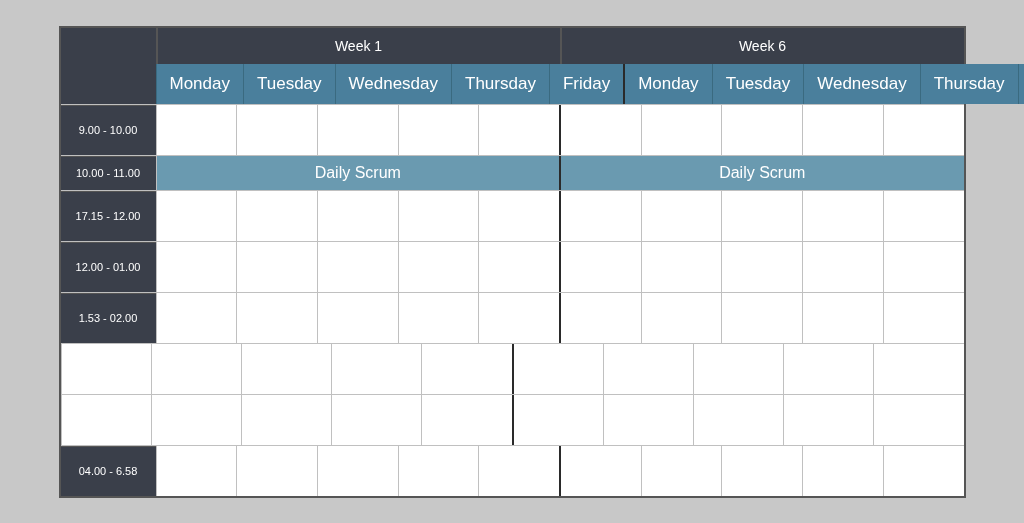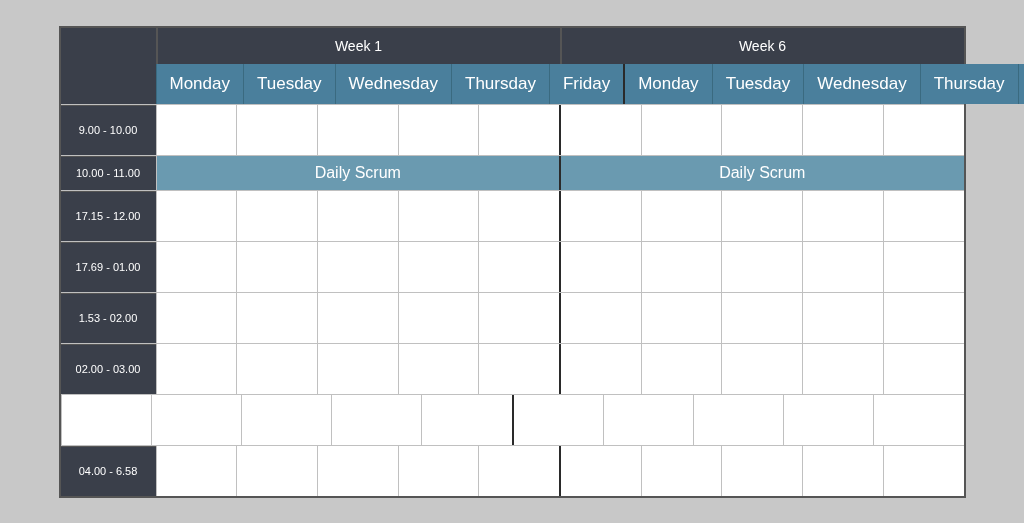--- a/index.html
+++ b/index.html
@@ -197,21 +197,21 @@
     <div class="day-cell"></div>
     <div class="day-cell"></div>
     <div class="day-cell week-separator-cell"></div>
     <div class="day-cell"></div>
     <div class="day-cell"></div>
     <div class="day-cell"></div>
     <div class="day-cell"></div>
   </div>
 
   <div class="calendar-row">
-    <div class="time-label">17.69 - 01.00</div>
+    <div class="time-label">12.00 - 01.00</div>
     <div class="day-cell"></div>
     <div class="day-cell"></div>
     <div class="day-cell"></div>
     <div class="day-cell"></div>
     <div class="day-cell"></div>
     <div class="day-cell week-separator-cell"></div>
     <div class="day-cell"></div>
     <div class="day-cell"></div>
     <div class="day-cell"></div>
     <div class="day-cell"></div>
@@ -225,21 +225,20 @@
     <div class="day-cell"></div>
     <div class="day-cell"></div>
     <div class="day-cell week-separator-cell"></div>
     <div class="day-cell"></div>
     <div class="day-cell"></div>
     <div class="day-cell"></div>
     <div class="day-cell"></div>
   </div>
 
   <div class="calendar-row">
-    <div class="time-label">02.00 - 03.00</div>
     <div class="day-cell"></div>
     <div class="day-cell"></div>
     <div class="day-cell"></div>
     <div class="day-cell"></div>
     <div class="day-cell"></div>
     <div class="day-cell week-separator-cell"></div>
     <div class="day-cell"></div>
     <div class="day-cell"></div>
     <div class="day-cell"></div>
     <div class="day-cell"></div>

